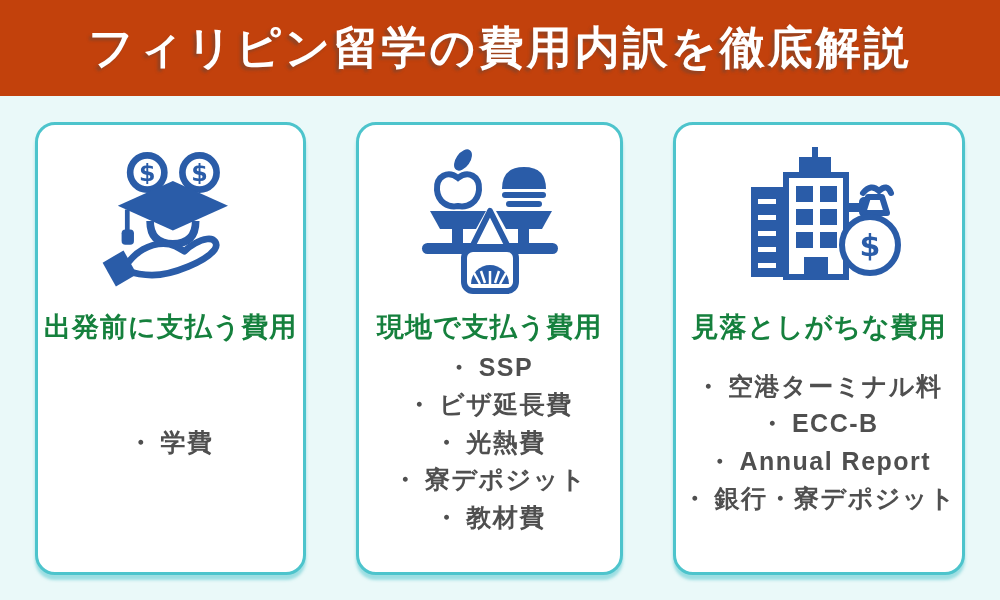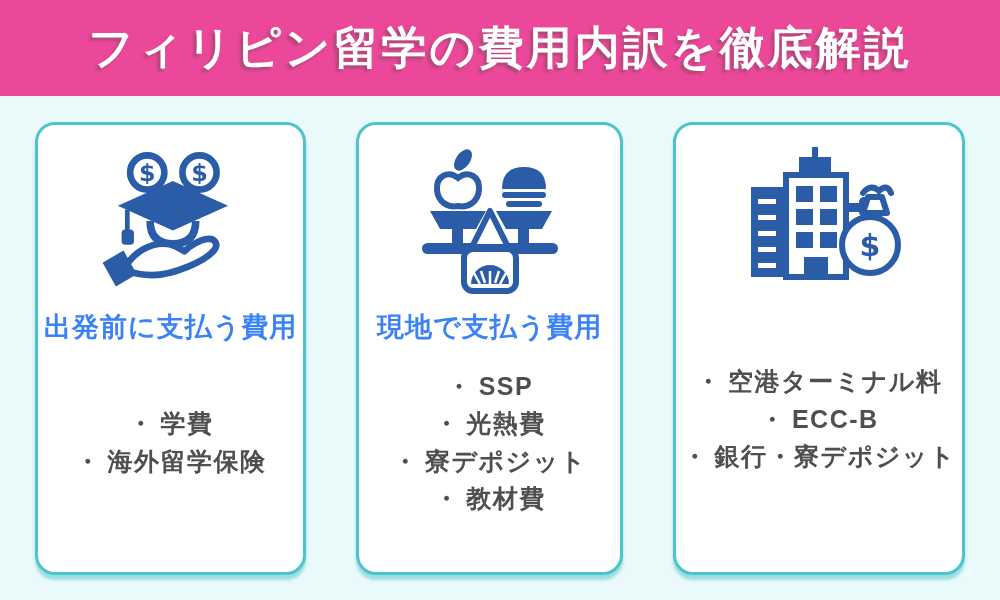--- a/index.html
+++ b/index.html
@@ -7,21 +7,21 @@
   body {
     font-family: "Liberation Sans", "DejaVu Sans", sans-serif;
     background: #EAF9F9;
     overflow: hidden;
   }
   .page { width: 1000px; height: 600px; display: flex; flex-direction: column; }
 
   
   .banner {
     height: 96px;
-    background: #ec4899;
+    background: #c2410c;
     display: flex;
     align-items: center;
     justify-content: center;
     flex: none;
   }
   .banner h1 {
     color: #FFFFFF;
     font-size: 45px;
     font-weight: 800;
     letter-spacing: 3px;
@@ -52,21 +52,21 @@
     height: 158px;
     flex: none;
     display: flex;
     align-items: center;
     justify-content: center;
   }
   .card h2 {
     margin-top: 10px;
     font-size: 27px;
     font-weight: bold;
-    color: #3b82f6;
+    color: #15803d;
     letter-spacing: 1px;
     white-space: nowrap;
   }
   .card ul {
     list-style: none;
     flex: 1;
     display: flex;
     flex-direction: column;
     justify-content: center;
     align-items: center;
@@ -111,21 +111,20 @@
           <rect x="28" y="85" width="13" height="16" rx="4" fill="#2A5CA8"></rect>
 
           <path d="M32,124 C42,108 58,100 72,100 C82,100 88,104 94,108 C100,102 110,96 118,95 C126,94 130,100 126,106 C120,114 108,120 98,124 C86,129 72,133 60,133 C48,133 38,130 32,128 Z" fill="#FFFFFF" stroke="#2A5CA8" stroke-width="7" stroke-linejoin="round"></path>
 
           <polygon points="8,120 30,107 44,132 22,145" fill="#2A5CA8"></polygon>
         </svg>
       </div>
       <h2>出発前に支払う費用</h2>
       <ul>
         <li><span class="bullet">・</span><span>学費</span></li>
-        <li><span class="bullet">・</span><span>海外留学保険</span></li>
       </ul>
     </section>
 
     <section class="card">
       <div class="icon-box">
         <svg width="160" height="150" viewBox="0 0 160 150" aria-hidden="true">
 
           <ellipse cx="53" cy="15" rx="7" ry="12" transform="rotate(35 53 15)" fill="#2A5CA8"></ellipse>
 
           <path d="M48,33 C38,25 26,31 27,45 C28,57 38,63 48,61 C58,63 68,57 69,45 C70,31 58,25 48,33 Z" fill="#FFFFFF" stroke="#2A5CA8" stroke-width="6"></path>
@@ -146,20 +145,21 @@
 
           <rect x="54" y="104" width="52" height="42" rx="9" fill="#FFFFFF" stroke="#2A5CA8" stroke-width="6"></rect>
 
           <path d="M61,139 A19,19 0 0 1 99,139 Z" fill="#2A5CA8"></path>
           <path d="M80,139 L80,126 M70,139 L64,128 M90,139 L96,128 M75,138 L71,126 M85,138 L89,126" stroke="#FFFFFF" stroke-width="2.5"></path>
         </svg>
       </div>
       <h2>現地で支払う費用</h2>
       <ul>
         <li><span class="bullet">・</span><span>SSP</span></li>
+        <li><span class="bullet">・</span><span>ビザ延長費</span></li>
         <li><span class="bullet">・</span><span>光熱費</span></li>
         <li><span class="bullet">・</span><span>寮デポジット</span></li>
         <li><span class="bullet">・</span><span>教材費</span></li>
       </ul>
     </section>
 
     <section class="card">
       <div class="icon-box">
         <svg width="164" height="150" viewBox="0 0 164 150" aria-hidden="true">
 
@@ -188,21 +188,23 @@
           <rect x="122" y="52" width="16" height="20" rx="5" fill="#2A5CA8"></rect>
 
           <path d="M126,48 Q134,38 142,46 Q150,38 154,48" stroke="#2A5CA8" stroke-width="6" fill="none" stroke-linecap="round"></path>
 
           <polygon points="126,68 150,68 145,52 131,52" fill="#FFFFFF" stroke="#2A5CA8" stroke-width="6" stroke-linejoin="round"></polygon>
 
           <circle cx="133" cy="100" r="28" fill="#FFFFFF" stroke="#2A5CA8" stroke-width="6"></circle>
           <text x="133" y="111" font-size="30" font-weight="bold" fill="#2A5CA8" text-anchor="middle">$</text>
         </svg>
       </div>
+      <h2>見落としがちな費用</h2>
       <ul>
         <li><span class="bullet">・</span><span>空港ターミナル料</span></li>
         <li><span class="bullet">・</span><span>ECC-B</span></li>
+        <li><span class="bullet">・</span><span>Annual Report</span></li>
         <li><span class="bullet">・</span><span>銀行・寮デポジット</span></li>
       </ul>
     </section>
 
   </main>
 </div>
 
 </body></html>

